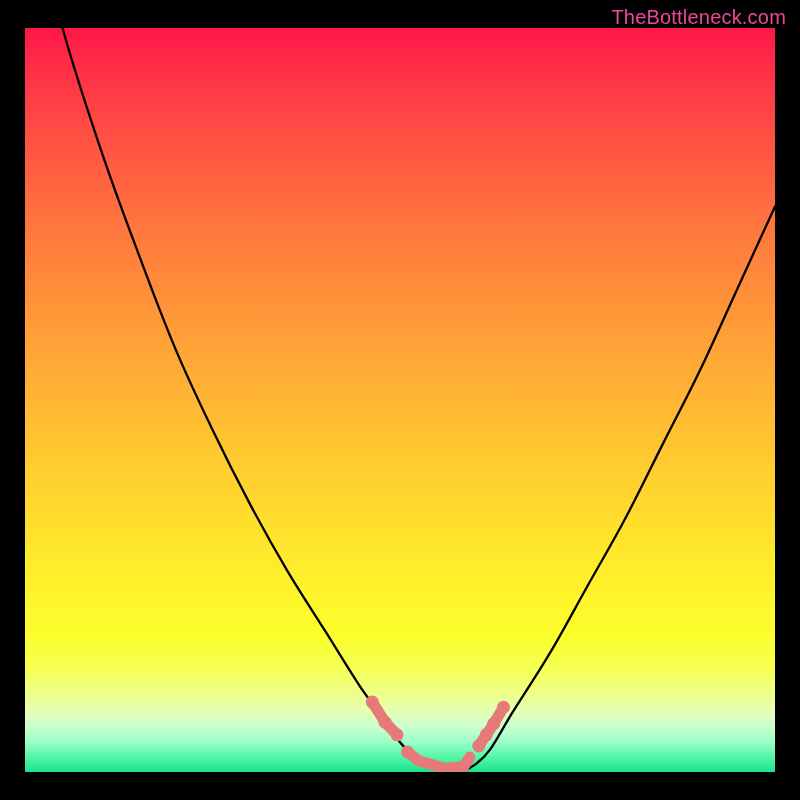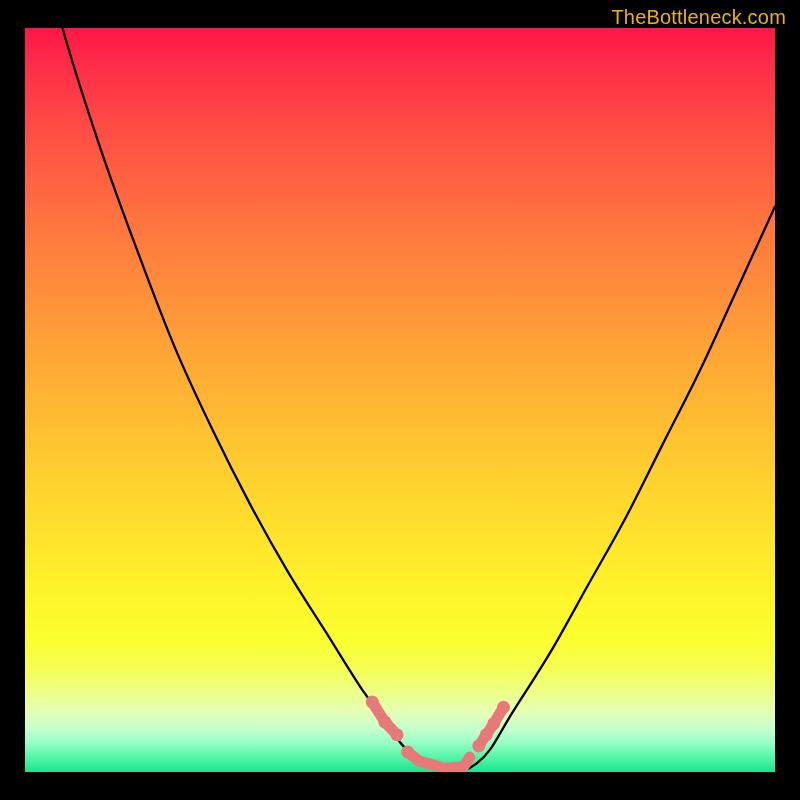--- a/index.html
+++ b/index.html
@@ -16,21 +16,21 @@
     top: 0;
     left: 0;
     width: 800px;
     height: 800px;
     background: #000;
   }
   .watermark {
     position: absolute;
     top: 6px;
     right: 14px;
-    color: #eab308;
+    color: #ec4899;
     font-size: 20px;
     font-weight: 400;
     letter-spacing: 0.2px;
     user-select: none;
   }
   .plot-outer {
     position: absolute;
     left: 25px;
     top: 28px;
     width: 750px;

